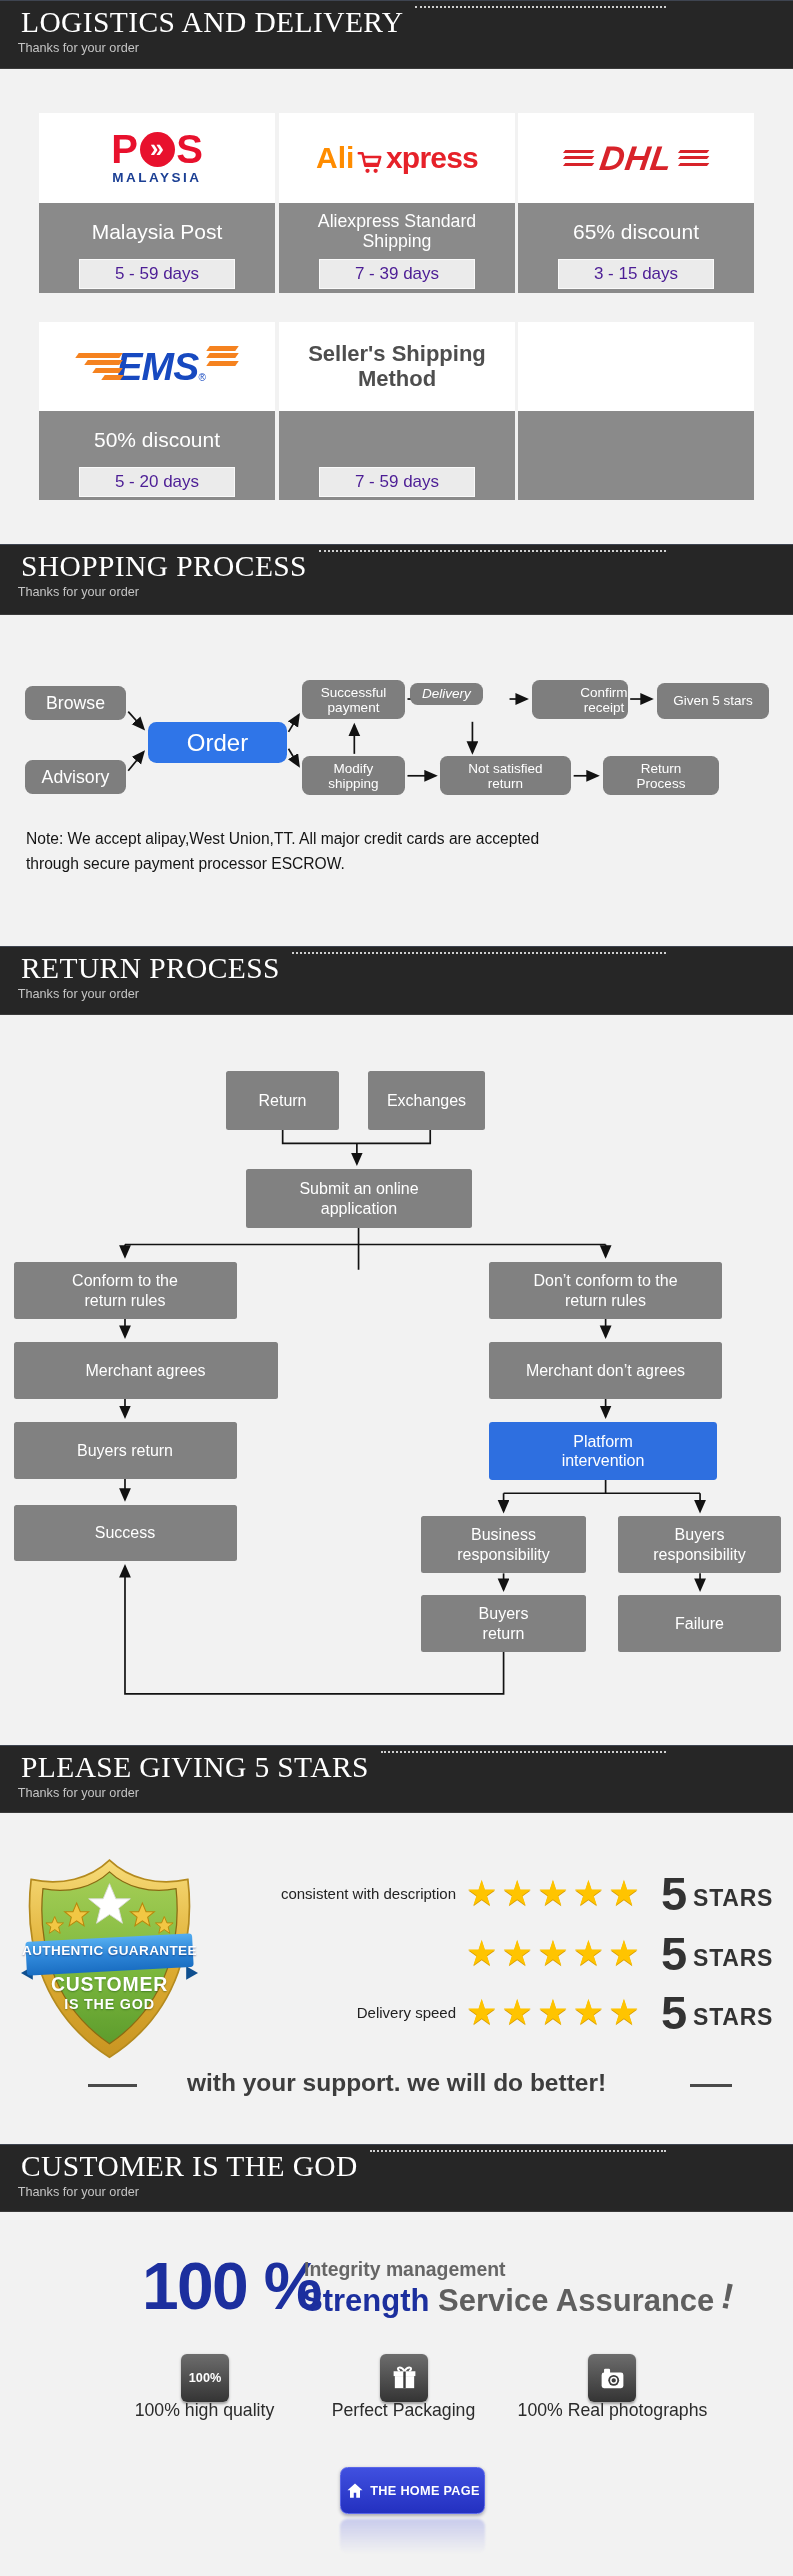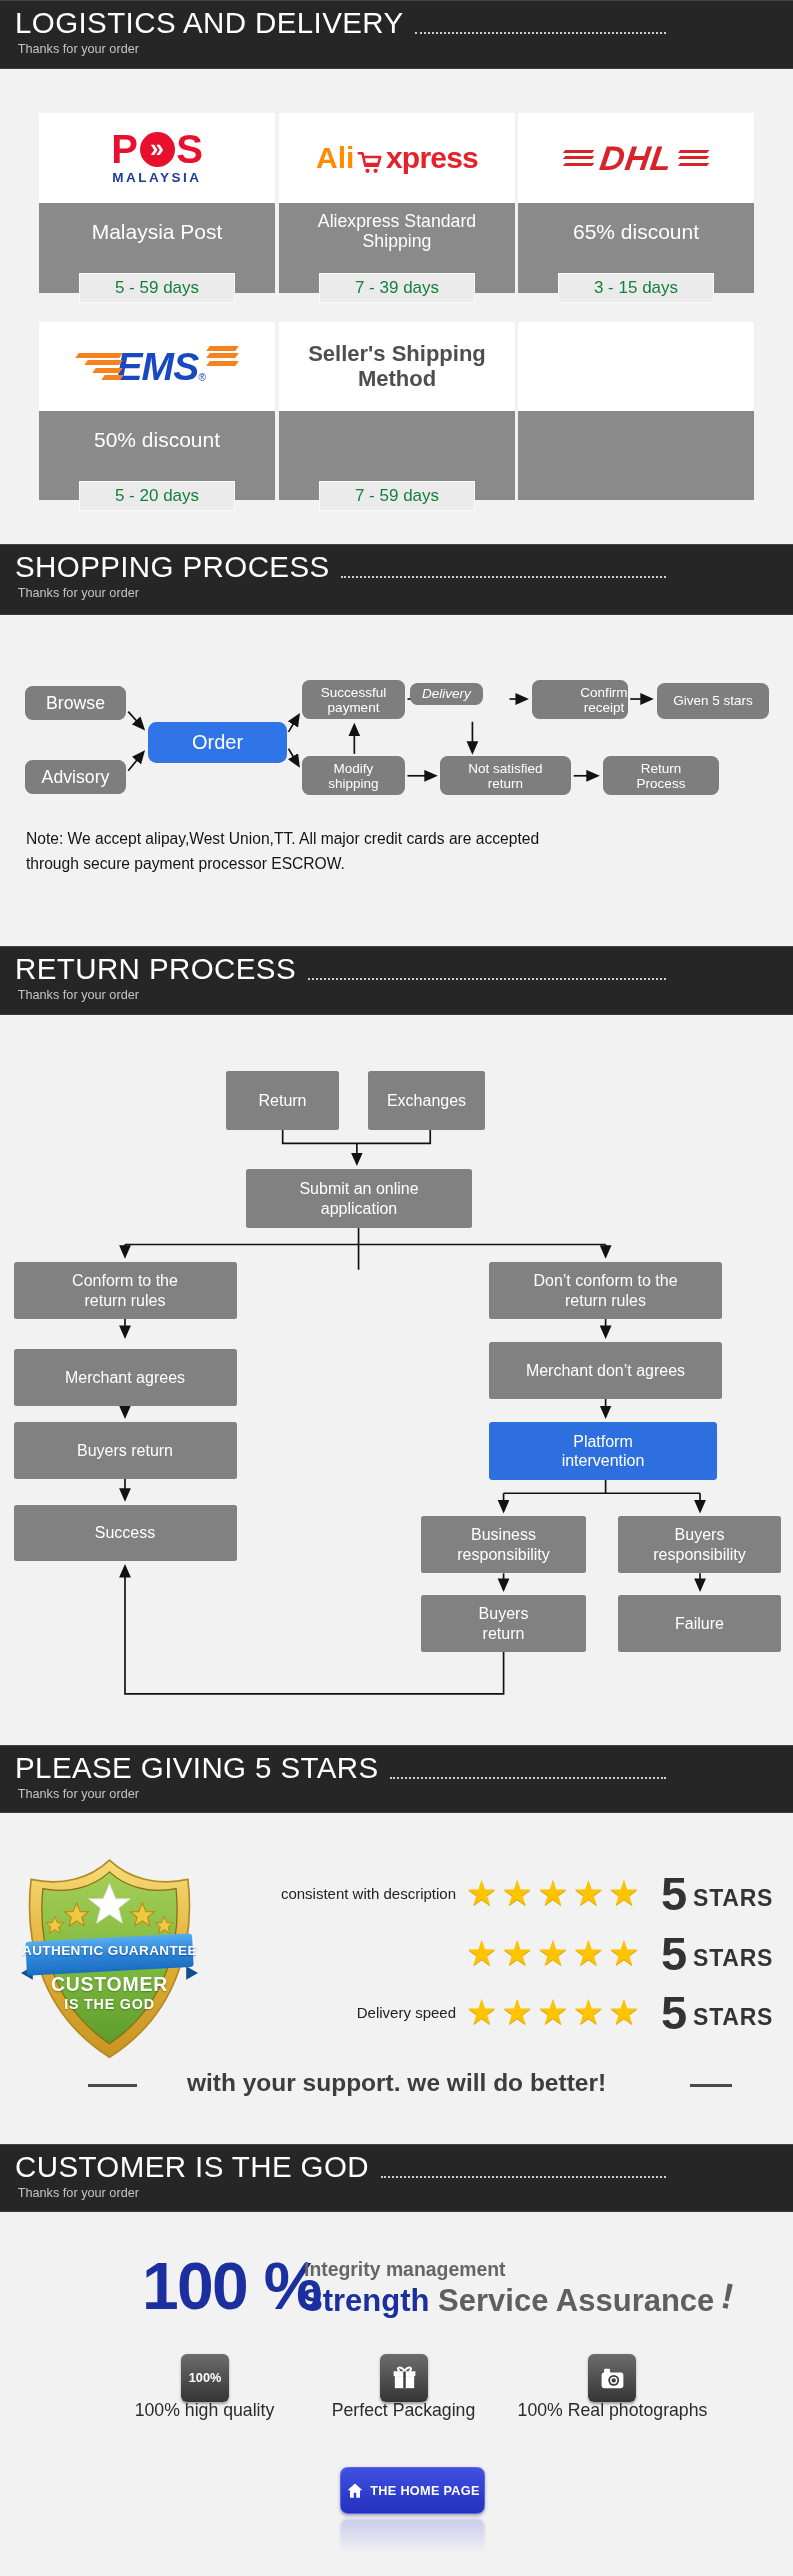--- a/index.html
+++ b/index.html
@@ -1,33 +1,33 @@
 <!DOCTYPE html>
 <html style="font-size:13.5px"><head>
 <meta charset="utf-8">
 <style>
   html,body{margin:0;padding:0;background:#e9e9e9;}
   #page{position:relative;width:793px;height:2576px;background:#f2f2f2;overflow:hidden;
         font-family:"Liberation Sans", sans-serif;}
   
   .bar{position:absolute;left:0;width:793px;background:#262626;color:#fff;box-sizing:border-box;
        border-top:0.8px solid #3e4450;border-bottom:1.7px solid #3a3a3a;}
-  .bar-row{display:flex;align-items:flex-end;padding:5px 127px 0 15px;}
+  .bar-row{display:flex;align-items:flex-start;padding:5px 127px 0 21px;font-family:Liberation Serif, serif;}
   .bar-title{font-size:29.5px;font-weight:500;letter-spacing:0.4px;white-space:nowrap;}
   .bar-dots{flex:1;border-bottom:2.5px dotted #cfcfcf;margin:0 0 5.9px 11.8px;height:0;}
   .bar-sub{font-size:12.7px;color:#c4c4c4;padding:1.7px 0 0 17.7px;}
   
   .ship-col{position:absolute;width:236px;}
   .logo-cell{height:90px;background:#ffffff;display:flex;align-items:center;justify-content:center;}
   .info-panel{height:90px;background:#8a8a8a;margin-top:0;box-sizing:border-box;padding-top:6.8px;}
   .info-label{height:44px;display:flex;align-items:center;justify-content:center;text-align:center;
               color:#fff;font-size:21px;line-height:22px;white-space:pre-line;}
   .info-label.small{font-size:17.7px;line-height:19.4px;}
-  .days-chip{width:154px;height:28px;margin:19px auto 0;background:#ebebeb;border:1.7px solid #fafafa;
-             display:flex;align-items:center;justify-content:center;font-size:17px;color:#15803d;}
+  .days-chip{width:154px;height:28px;margin:5px auto 0;background:#ebebeb;border:1.7px solid #fafafa;
+             display:flex;align-items:center;justify-content:center;font-size:17px;color:#4c1d95;}
   
   .pos-logo{text-align:center;}
   .pos-top{display:flex;align-items:center;justify-content:center;gap:1.7px;}
   .pos-letter{color:#e8112d;font-size:40px;font-weight:900;line-height:37px;}
   .pos-circle{width:35px;height:35px;border-radius:50%;background:#e8112d;color:#fff;display:flex;
               align-items:center;justify-content:center;font-size:25px;font-weight:900;padding-bottom:2.5px;box-sizing:border-box;}
   .pos-country{color:#1b3f94;font-size:13.5px;font-weight:800;letter-spacing:2.5px;margin-top:1.7px;}
   .ali-logo{display:flex;align-items:center;gap:0.8px;}
   .ali-a{color:#ff8c00;font-size:30px;font-weight:900;}
   .ali-x{color:#e62129;font-size:30px;font-weight:900;letter-spacing:-0.8px;}
@@ -49,21 +49,21 @@
   .ems-text{color:#1749c0;font-size:39px;font-weight:900;font-style:italic;letter-spacing:-0.8px;}
   .ems-reg{color:#1749c0;font-size:10px;margin-top:22px;}
   .seller-cell{color:#4e4e4e;font-size:22px;font-weight:700;text-align:center;white-space:pre-line;line-height:24.5px;}
   
   .flow{position:absolute;left:0;width:793px;}
   .flow svg{position:absolute;left:0;top:0;}
   .fbox{position:absolute;display:flex;align-items:center;justify-content:center;text-align:center;
         color:#fff;background:#7e7e7e;white-space:pre-line;box-sizing:border-box;}
   .sf{border-radius:7.6px;font-size:13.5px;line-height:15px;}
   .sf.big{font-size:17.7px;}
-  .sf.order{font-size:20px;background:#2f75e8;border-radius:8.4px;}
+  .sf.order{font-size:24px;background:#2f75e8;border-radius:8.4px;}
   .rf{border-radius:2.5px;background:#818181;font-size:16px;line-height:19.4px;}
   .rf.blue{background:#2e6fe0;border-radius:3.4px;}
   .note{position:absolute;left:26px;top:827px;font-size:15.6px;line-height:24.5px;color:#141414;white-space:pre-line;}
   
   .badge{position:absolute;left:21px;top:1855px;width:177px;height:209px;}
   .badge-overlay{position:absolute;left:0;width:100%;text-align:center;color:#fff;}
   .badge-ribbon-text{top:88px;font-size:13.5px;font-weight:700;letter-spacing:0.4px;text-shadow:0 0.8px 1.7px rgba(0,0,60,.4);}
   .badge-name1{top:118px;font-size:19.4px;font-weight:800;letter-spacing:0.8px;text-shadow:0 0.8px 1.7px rgba(0,60,0,.4);}
   .badge-name2{top:141px;font-size:14.3px;font-weight:800;letter-spacing:0.8px;text-shadow:0 0.8px 1.7px rgba(0,60,0,.4);}
   .rate-row{position:absolute;left:0;width:793px;height:44px;}
@@ -306,21 +306,21 @@
       </g>
     </svg>
     <div class="fbox rf" style="left:226px;top:11.8px;width:113px;height:59px;">Return</div>
     <div class="fbox rf" style="left:368px;top:11.8px;width:117px;height:59px;">Exchanges</div>
     <div class="fbox rf" style="left:246px;top:110px;width:226px;height:59px;">Submit an online
 application</div>
     <div class="fbox rf" style="left:13.5px;top:203px;width:223px;height:57px;">Conform to the
 return rules</div>
     <div class="fbox rf" style="left:489px;top:203px;width:233px;height:57px;">Don’t conform to the
 return rules</div>
-    <div class="fbox rf" style="left:13.5px;top:290px;width:223px;height:57px;">Merchant agrees</div>
+    <div class="fbox rf" style="left:13.5px;top:283px;width:264px;height:57px;">Merchant agrees</div>
     <div class="fbox rf" style="left:489px;top:283px;width:233px;height:57px;">Merchant don’t agrees</div>
     <div class="fbox rf" style="left:13.5px;top:363px;width:223px;height:57px;">Buyers return</div>
     <div class="fbox rf blue" style="left:489px;top:363px;width:228px;height:58px;">Platform
 intervention</div>
     <div class="fbox rf" style="left:13.5px;top:446px;width:223px;height:56px;">Success</div>
     <div class="fbox rf" style="left:421px;top:457px;width:165px;height:57px;">Business
 responsibility</div>
     <div class="fbox rf" style="left:618px;top:457px;width:163px;height:57px;">Buyers
 responsibility</div>
     <div class="fbox rf" style="left:421px;top:536px;width:165px;height:57px;">Buyers

